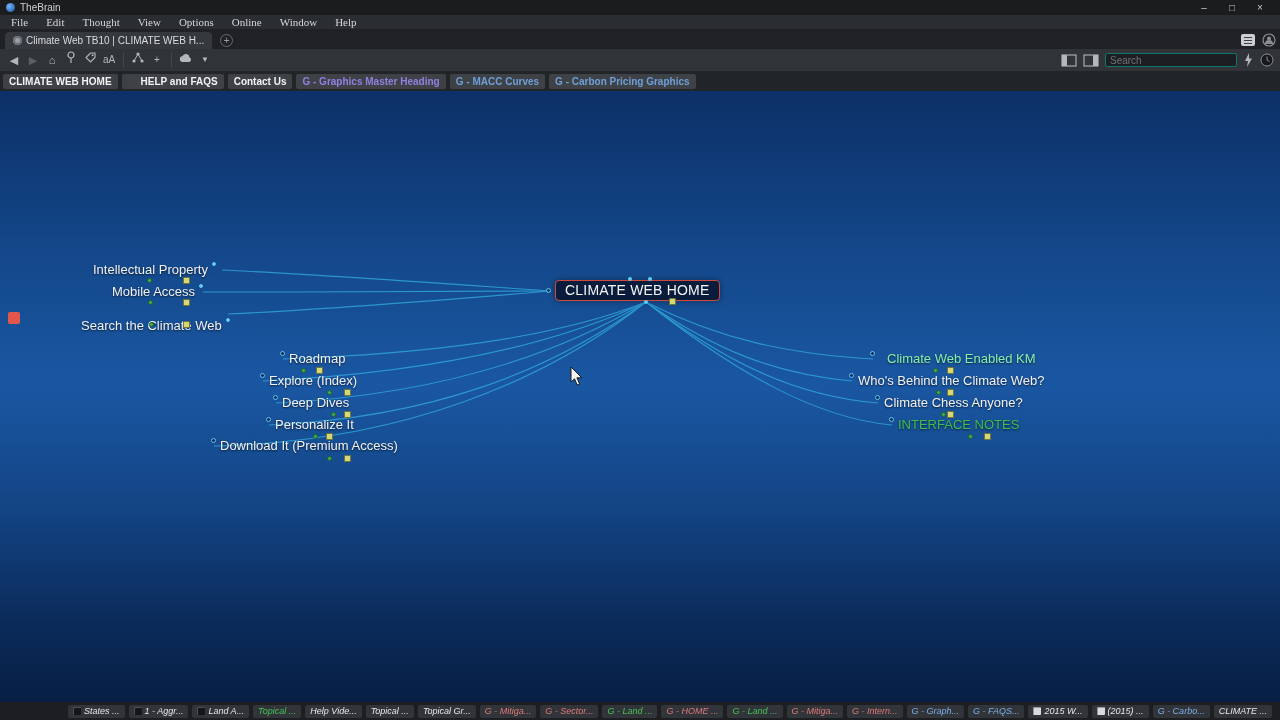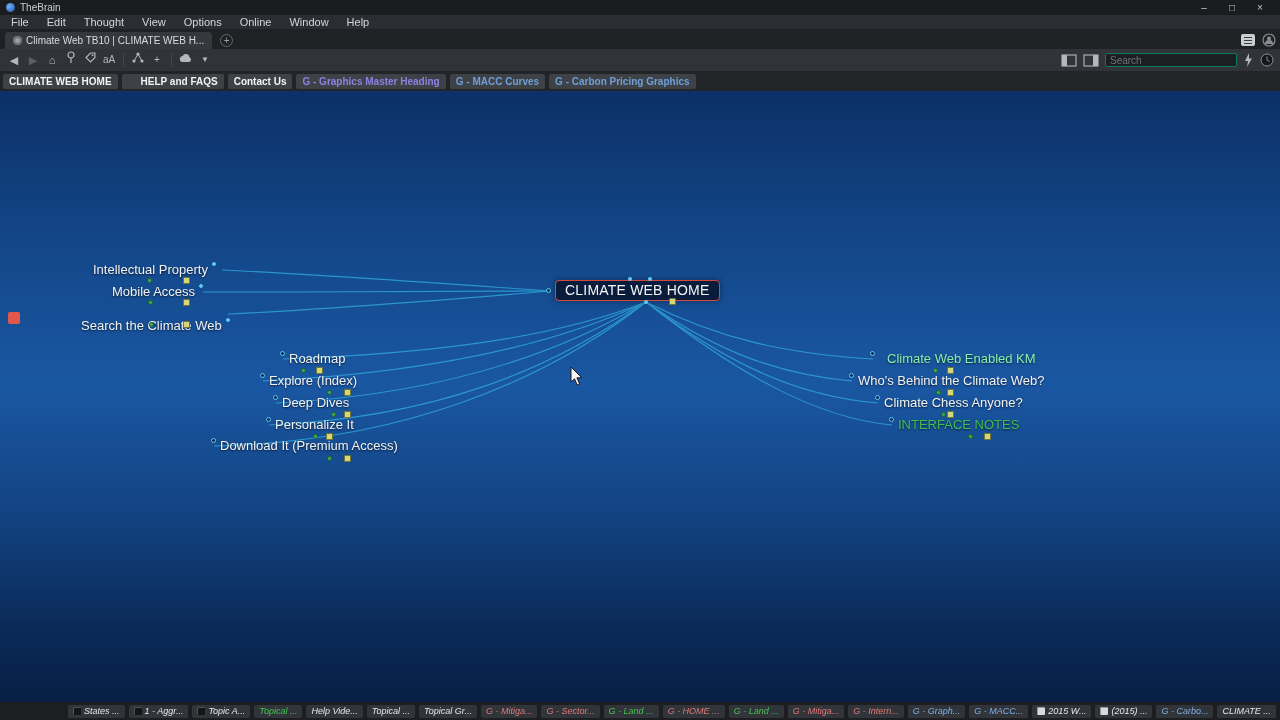--- a/index.html
+++ b/index.html
@@ -9,21 +9,21 @@
   
   .titlebar { height:15px; background:#1a1c1e; display:flex; align-items:center;
     padding:0 6px; color:#cdd0d4; font-size:10px; gap:5px; }
   .app-icon { width:9px; height:9px; border-radius:50%;
     background:radial-gradient(circle at 35% 35%, #6fb6ff, #1c4f9a); flex:none; }
   .win-controls { margin-left:auto; display:flex; }
   .win-btn { width:28px; text-align:center; color:#c3c6ca; font-size:10px; line-height:15px; }
 
   .menubar { height:14px; background:#2a2d31; display:flex; align-items:center;
     font-size:11px; color:#d5d7da; padding-left:2px; }
-  .menu-item { padding:12px 9px; line-height:14px; }
+  .menu-item { padding:12px 9px; line-height:14px;font-family:Liberation Serif, serif; }
 
   .tabbar { height:20px; background:#1f2124; display:flex; align-items:flex-end;
     padding:0 5px; position:relative; }
   .tab { height:17px; background:#35393d; border-radius:4px 4px 0 0; display:flex;
     align-items:center; gap:4px; padding:0 8px; font-size:10px; color:#d9dbde;
     white-space:nowrap; }
   .tab-brain { width:9px; height:9px; border-radius:50%; background:#9aa0a6;
     box-shadow:inset 0 0 0 2px #6a7076; flex:none; }
   .addtab { width:13px; height:13px; border:1px solid #66696d; border-radius:50%;
     color:#9a9da1; font-size:10px; line-height:11px; text-align:center; margin:0 0 2px 8px; }
@@ -313,21 +313,21 @@
   <div class="bbtn">
       <span class="bico"></span>
       <span style="color: rgb(230, 232, 234);">States ...</span>
     </div>
   <div class="bbtn">
       <span class="bico"></span>
       <span style="color: rgb(230, 232, 234);">1 - Aggr...</span>
     </div>
   <div class="bbtn">
       <span class="bico"></span>
-      <span style="color: rgb(230, 232, 234);">Topic A...</span>
+      <span style="color: rgb(230, 232, 234);">Land A...</span>
     </div>
   <div class="bbtn">
       <span style="color: rgb(69, 196, 85);">Topical ...</span>
     </div>
   <div class="bbtn">
       <span style="color: rgb(230, 232, 234);">Help Vide...</span>
     </div>
   <div class="bbtn">
       <span style="color: rgb(230, 232, 234);">Topical ...</span>
     </div>
@@ -352,21 +352,21 @@
   <div class="bbtn">
       <span style="color: rgb(224, 122, 122);">G - Mitiga...</span>
     </div>
   <div class="bbtn">
       <span style="color: rgb(224, 122, 122);">G - Intern...</span>
     </div>
   <div class="bbtn">
       <span style="color: rgb(127, 176, 232);">G - Graph...</span>
     </div>
   <div class="bbtn">
-      <span style="color: rgb(127, 176, 232);">G - MACC...</span>
+      <span style="color: rgb(127, 176, 232);">G - FAQS...</span>
     </div>
   <div class="bbtn">
       <span class="bico light"></span>
       <span style="color: rgb(230, 232, 234);">2015 W...</span>
     </div>
   <div class="bbtn">
       <span class="bico light"></span>
       <span style="color: rgb(230, 232, 234);">(2015) ...</span>
     </div>
   <div class="bbtn">

